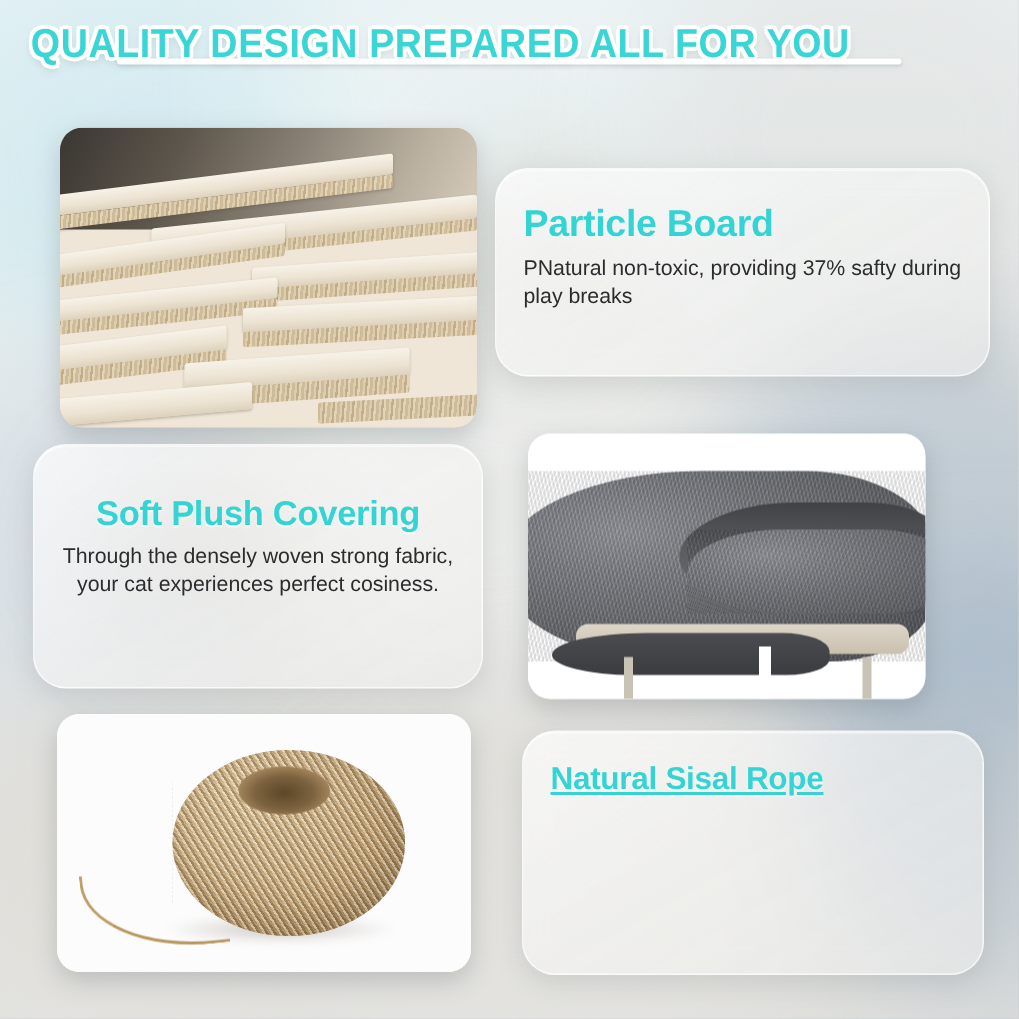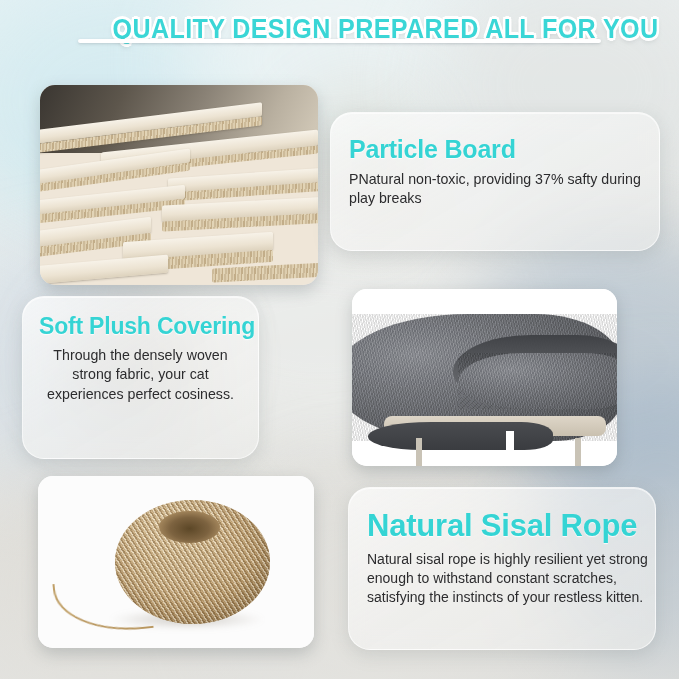--- a/index.html
+++ b/index.html
@@ -28,21 +28,21 @@
   .b8{left:-40px;top:470px;width:280px;height:240px;background:#d9d6cf;opacity:.7;}
   .b9{left:220px;top:470px;width:300px;height:250px;background:#dedcd6;opacity:.65;}
   .b10{left:60px;top:300px;width:150px;height:120px;background:#b9a995;opacity:.35;}
   .b11{left:300px;top:90px;width:120px;height:140px;background:#b8ae98;opacity:.3;}
   .bg-wash{
     position:absolute;inset:0;
     background:linear-gradient(180deg,rgba(255,255,255,.18) 0%,rgba(255,255,255,0) 30%,rgba(255,255,255,.12) 70%,rgba(236,236,233,.5) 100%);
   }
 
   
-  .header{position:absolute;left:0;right:0;top:14px;text-align:right;}
+  .header{position:absolute;left:0;right:0;top:14px;text-align:left;}
   .title{
     display:inline-block;
     font-size:27px;font-weight:bold;letter-spacing:.4px;
     color:#3ad6d6;
     transform:scaleX(.93);
     -webkit-text-stroke:0px;
     text-shadow:
       -2.2px -2.2px 0 #ffffff, 2.2px -2.2px 0 #ffffff,
       -2.2px  2.2px 0 #ffffff, 2.2px  2.2px 0 #ffffff,
       -2.6px 0 0 #ffffff, 2.6px 0 0 #ffffff,
@@ -165,32 +165,32 @@
   .card{
     position:absolute;border-radius:22px;
     background:linear-gradient(150deg,rgba(255,255,255,.70) 0%,rgba(248,248,247,.60) 45%,rgba(240,240,238,.58) 100%);
     backdrop-filter:blur(9px);
     -webkit-backdrop-filter:blur(9px);
     border:1px solid rgba(255,255,255,.62);
     box-shadow:0 5px 18px rgba(110,118,122,.20), inset 0 1px 0 rgba(255,255,255,.6);
     box-sizing:border-box;
   }
   .card-board{left:330px;top:112px;width:330px;height:139px;padding:22px 0 0 18px;}
-  .card-plush{left:22px;top:296px;width:237px;height:163px;padding:16px 16px 0 16px;text-align:center;}
+  .card-plush{left:22px;top:296px;width:300px;height:163px;padding:32px 16px 0 16px;text-align:center;}
   .card-rope{left:348px;top:487px;width:308px;height:163px;padding:20px 0 0 18px;}
 
   .card h2{
     margin:0 0 6px 0;
     font-size:25px;font-weight:bold;letter-spacing:-.2px;
     color:#35d4d4;
     text-shadow:0 1px 1px rgba(255,255,255,.85);
     white-space:nowrap;
   }
   .card-plush h2{font-size:23px;}
-  .card-rope h2{font-size:31px;}
+  .card-rope h2{font-size:21px;text-decoration:underline;}
   .card p{
     margin:0;
     font-size:14.2px;line-height:1.33;
     color:#2c2c2e;
     font-weight:400;
   }
   .card-rope p{font-size:14px;line-height:1.34;}
   .card-plush p{font-size:14.2px;line-height:1.36;}
 </style>
 </head>
@@ -277,16 +277,15 @@
         <div class="rope-wind"></div>
         <div class="rope-wind2"></div>
         <div class="rope-hole"></div>
       </div>
       <div class="rope-tail"></div>
     </div>
   </div>
 
   <div class="card card-rope">
     <h2>Natural Sisal Rope</h2>
-    <p>Natural sisal rope is highly resilient yet strong enough to withstand constant scratches, satisfying the instincts of your restless kitten.</p>
   </div>
 
 </div>
 
 </body></html>

